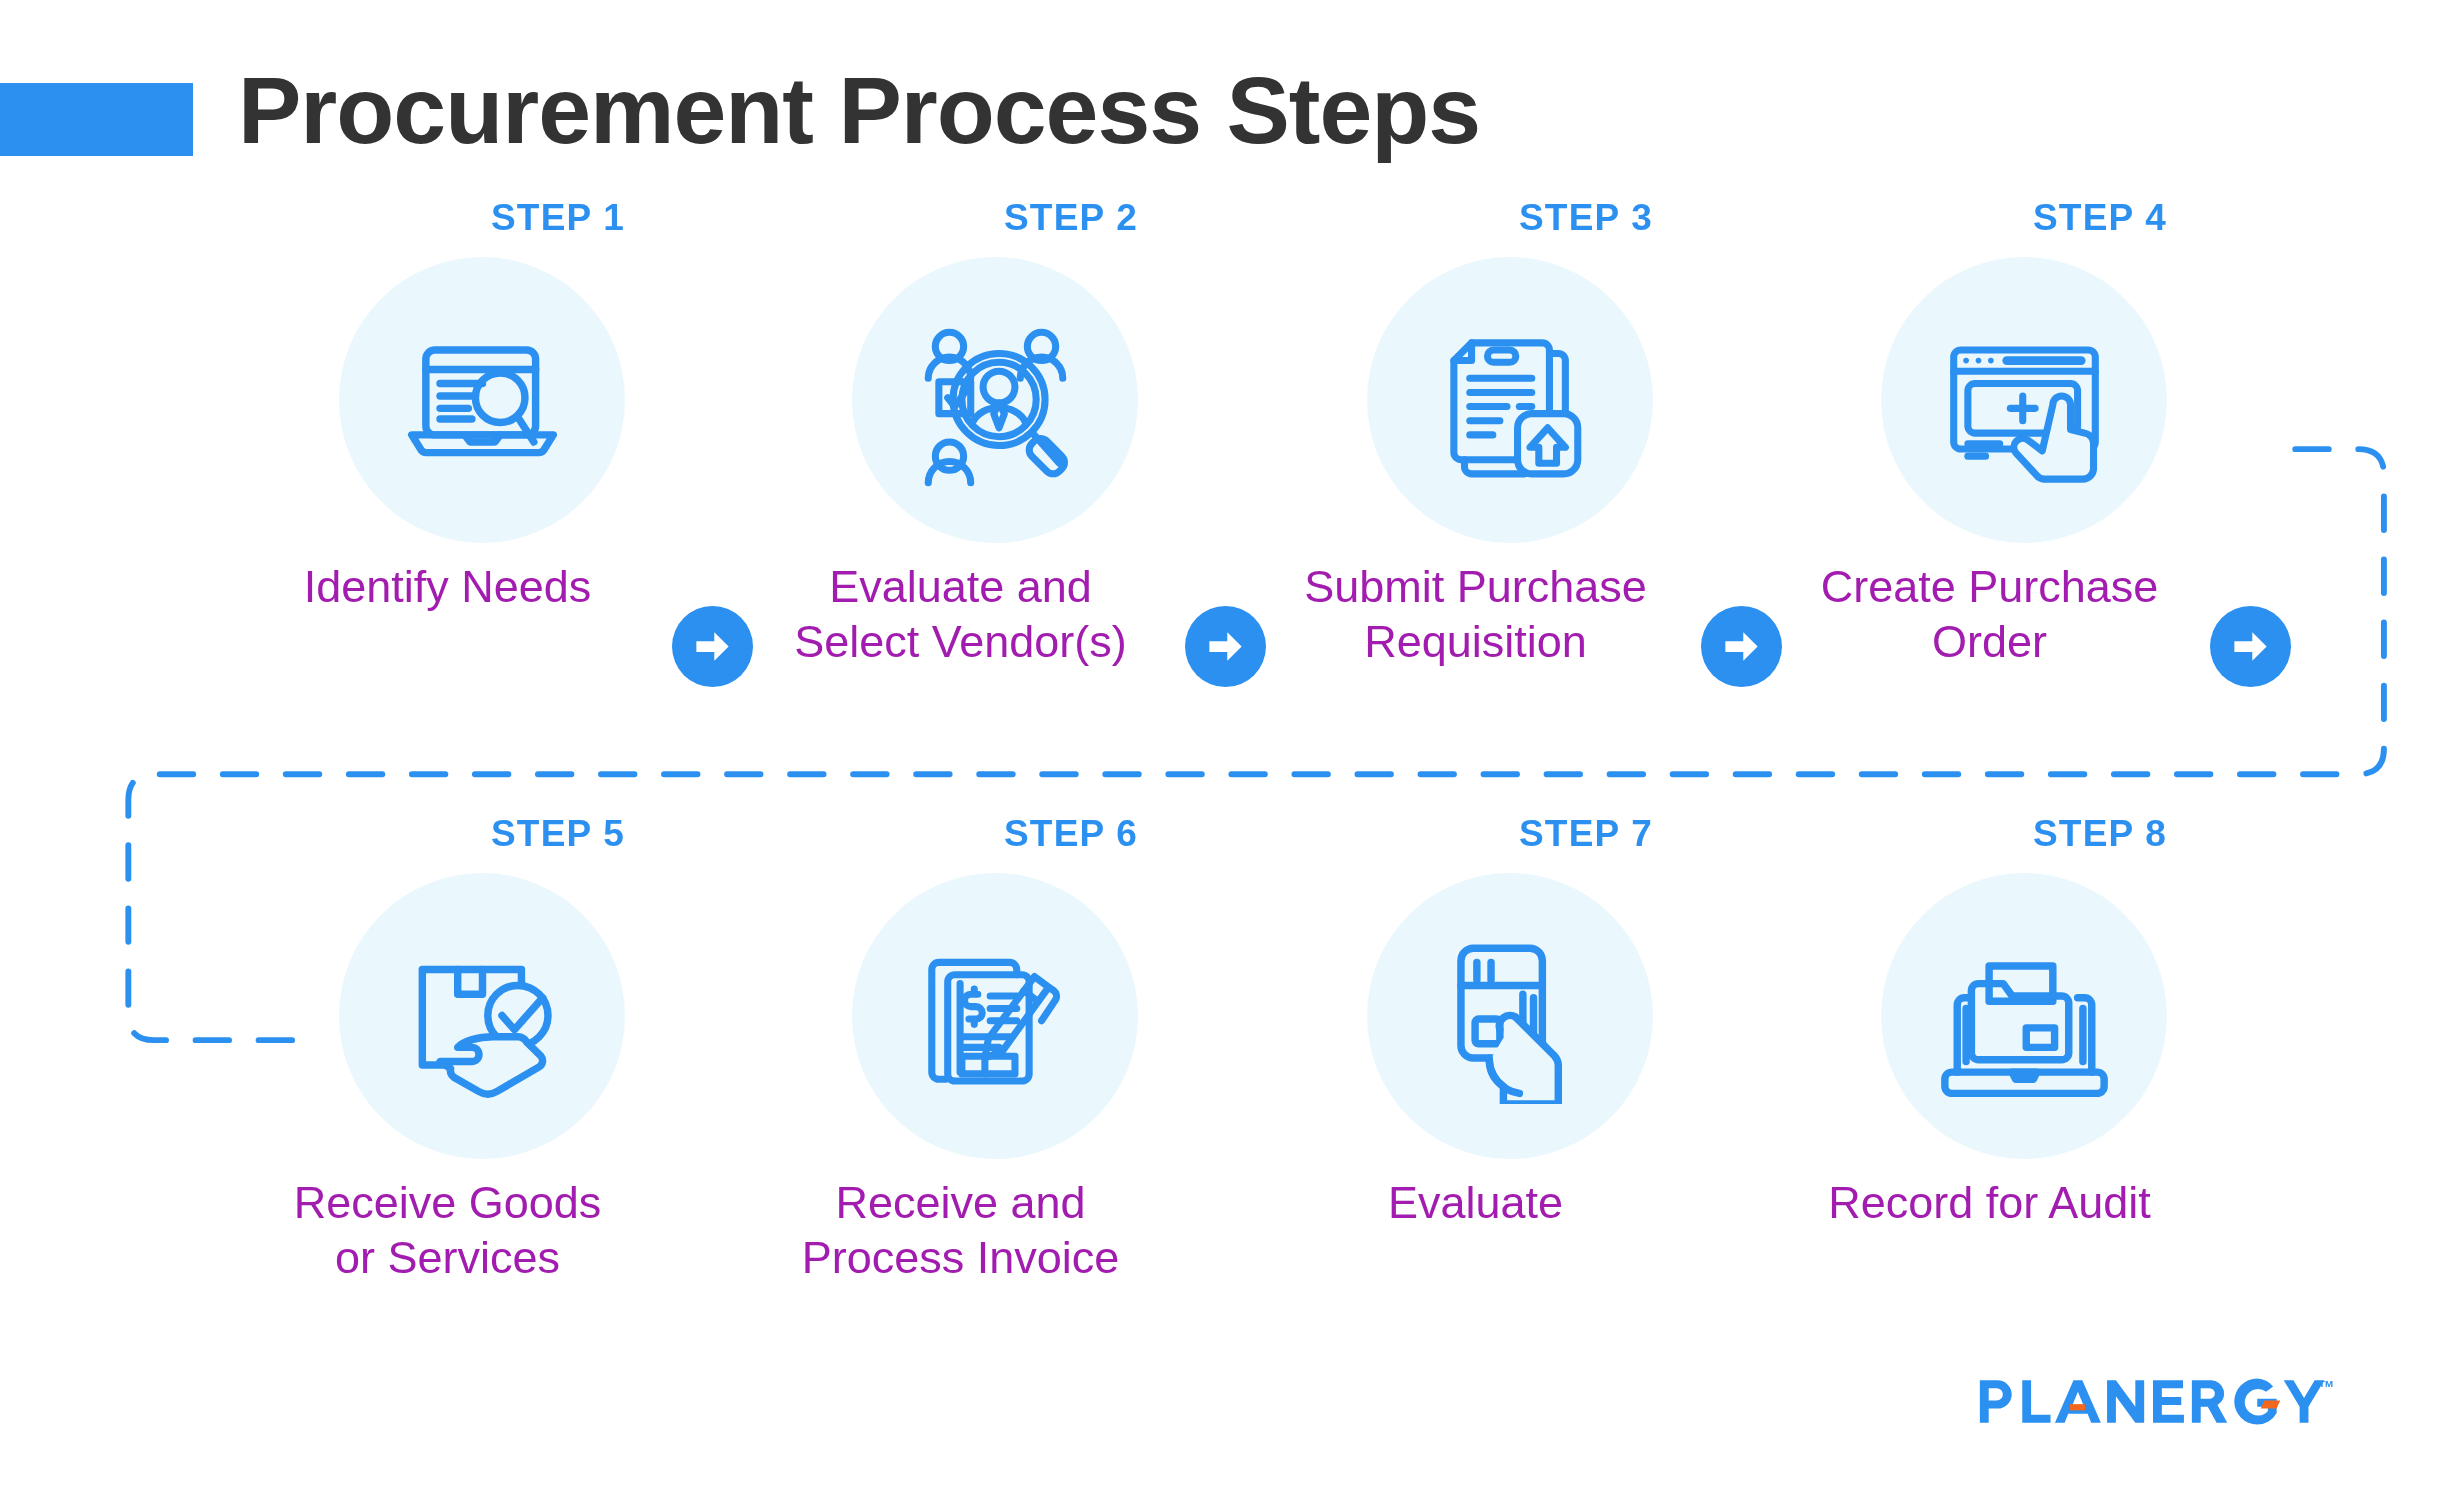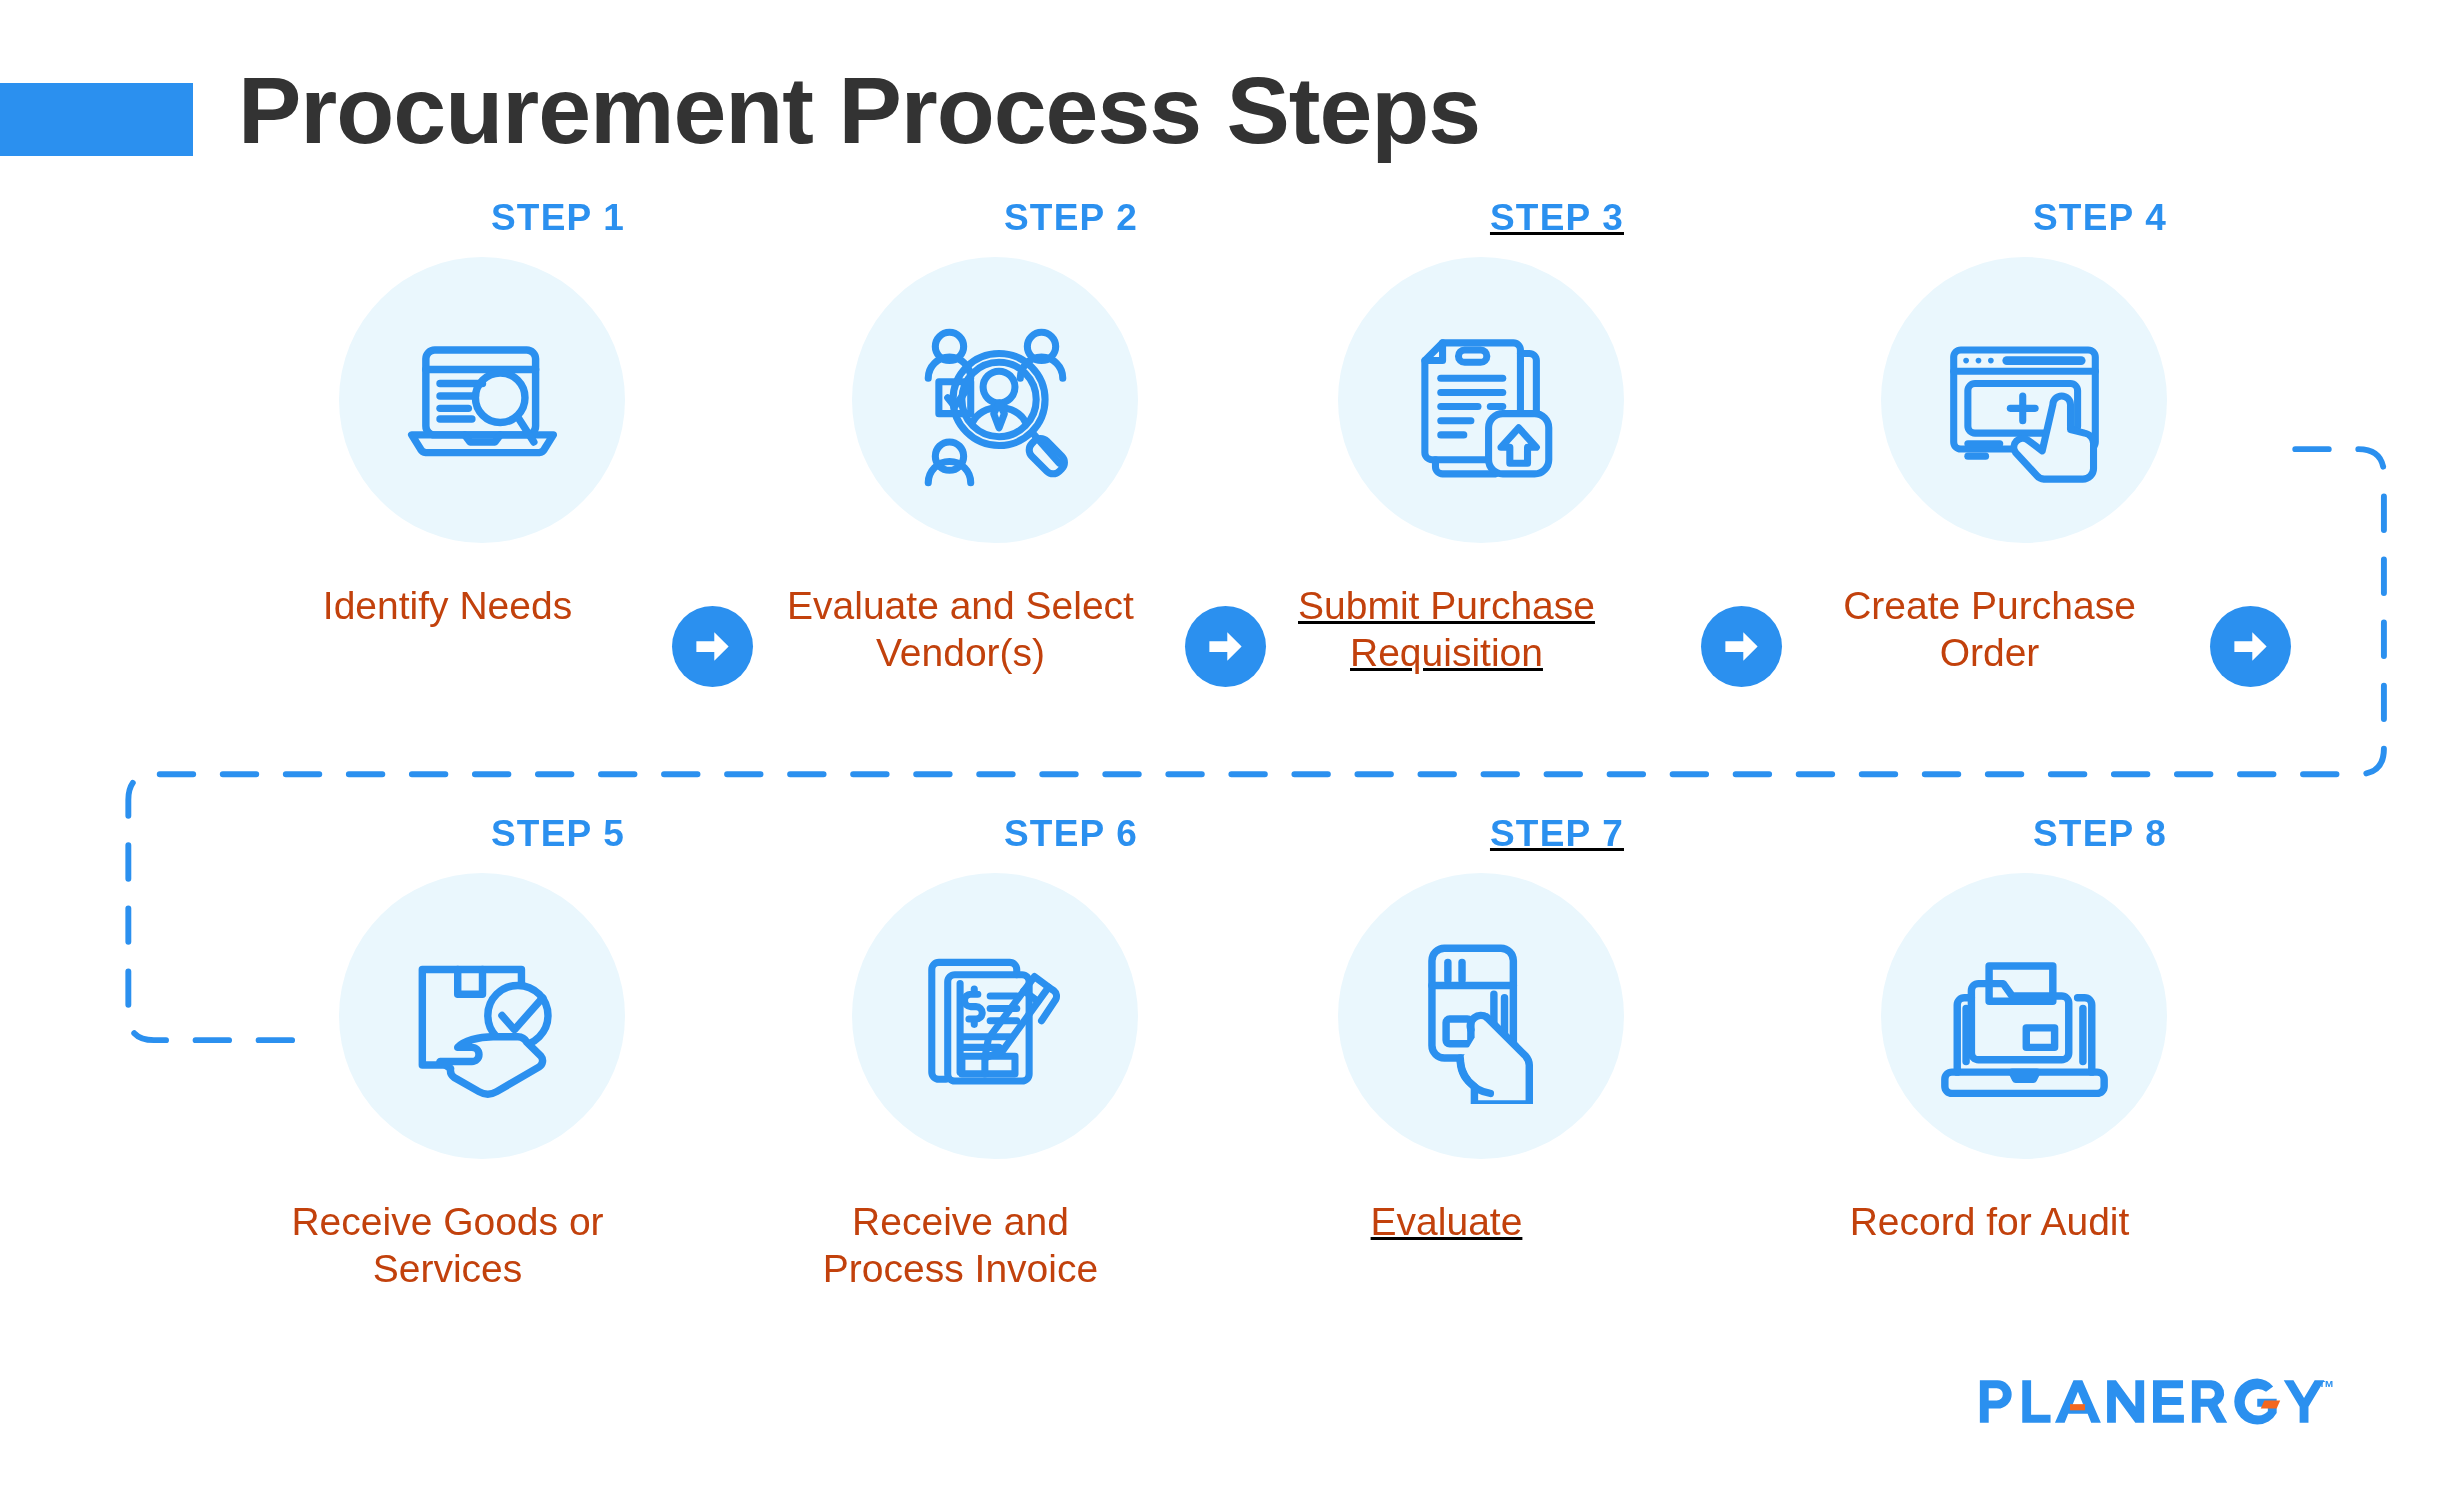--- a/index.html
+++ b/index.html
@@ -31,37 +31,37 @@
   .row{ position:absolute; left:0; width:2463px; height:552px; }
   .row1{ top:197px; }
   .row2{ top:813px; }
 
   .step{
     position:absolute; top:0; width:325px;
     display:flex; flex-direction:column; align-items:flex-end;
   }
   .s-col0{ left:300px; }
   .s-col1{ left:813px; }
-  .s-col2{ left:1299px;text-decoration:underline; }
+  .s-col2{ left:1328px; }
   .s-col3{ left:1842px; }
 
   .step-label{
     font-size:37px; font-weight:700; letter-spacing:1.2px;
     color:#2b90ef; text-transform:uppercase;
     margin-bottom:17.7px; white-space:nowrap;
   }
   .icon-circle{
     width:286px; height:286px; border-radius:50%;
     background:#eaf7fd;
     display:flex; align-items:center; justify-content:center;
   }
   .icon-circle svg{ width:177px; height:177px; display:block; }
   .step-caption{
-    margin-top:39px;
-    font-size:39px; color:#c2410c; line-height:1.22;
+    margin-top:17px;
+    font-size:45px; color:#a21caf; line-height:1.22;
     text-align:center; width:355px;
     font-weight:400;
   }
 
   
   .arrow{
     position:absolute; width:81px; height:81px; border-radius:50%;
     background:#2b90ef; display:flex; align-items:center; justify-content:center;
   }
   .arrow svg{ width:43px; height:43px; }

